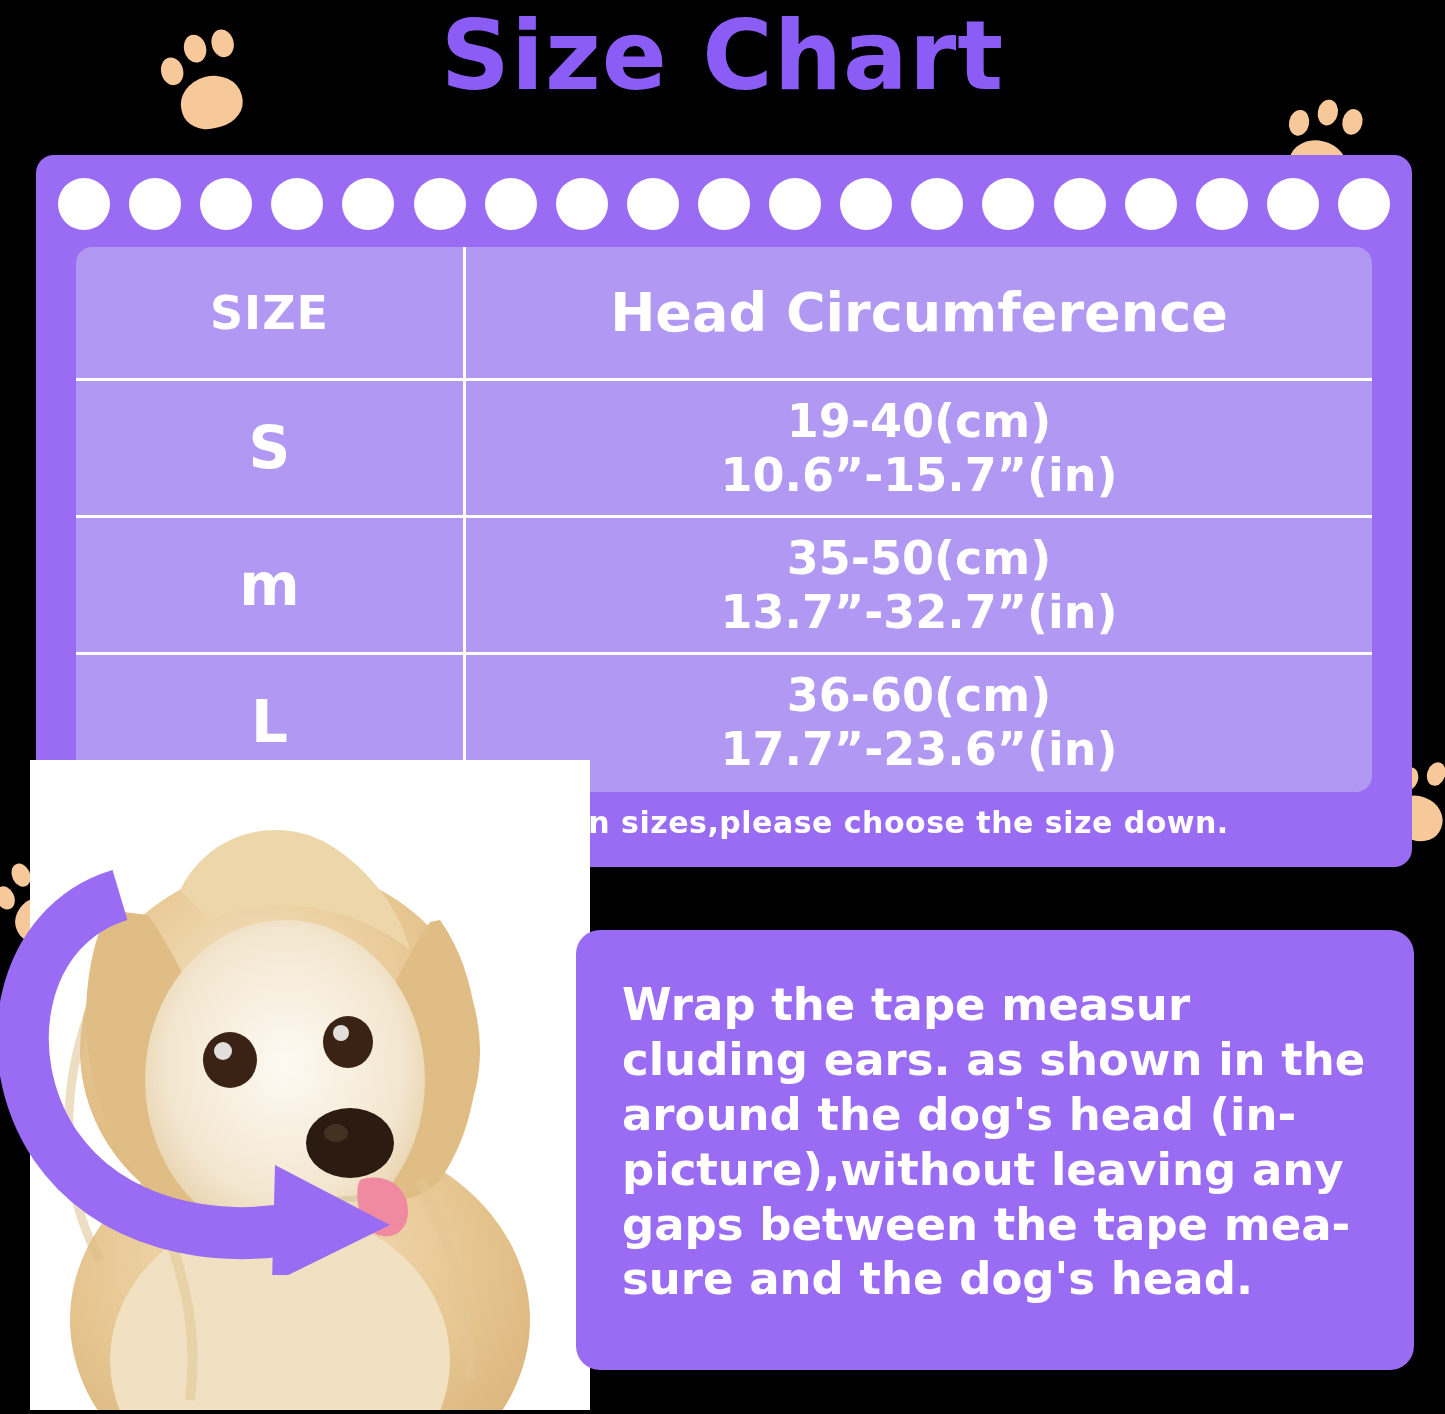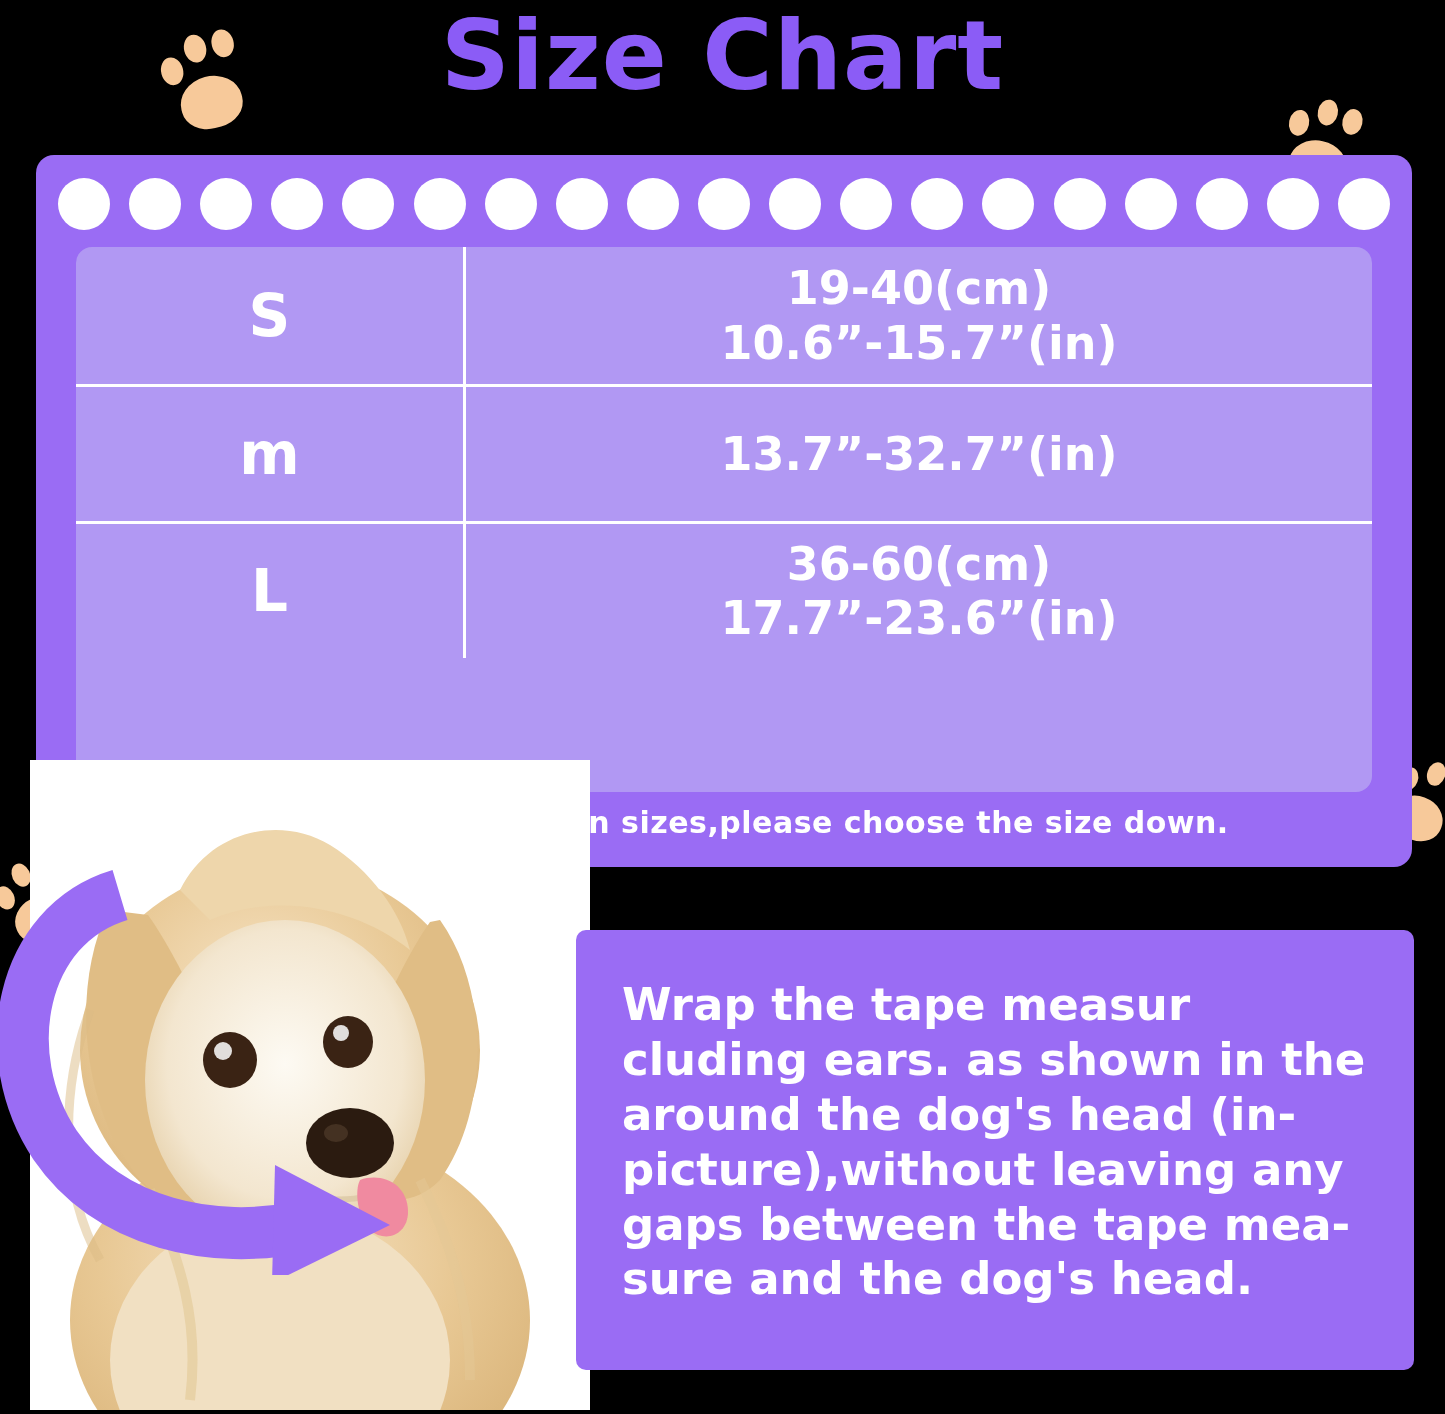--- a/index.html
+++ b/index.html
@@ -155,21 +155,21 @@
   }
 
   
   .instr {
     position: absolute;
     left: 576px;
     top: 930px;
     width: 838px;
     height: 440px;
     background: #9a6cf4;
-    border-radius: 10px;
+    border-radius: 24px;
     box-sizing: border-box;
     padding: 48px 46px 20px 46px;
   }
   .instr p {
     margin: 0;
     color: #ffffff;
     font-size: 45px;
     font-weight: bold;
     line-height: 1.22;
   }
@@ -247,35 +247,40 @@
       <div class="dot"></div>
       <div class="dot"></div>
       <div class="dot"></div>
       <div class="dot"></div>
       <div class="dot"></div>
       <div class="dot"></div>
     </div>
 
     <div class="table">
 
+      <div class="trow head-row">
+        <div class="tcell-size">SIZE</div>
+        <div class="tcell-val">Head Circumference</div>
+      </div>
 
       <div class="trow body-row">
         <div class="tcell-size">S</div>
         <div class="tcell-val">
           <div>
             <div>19-40(cm)</div>
             <div>10.6”-15.7”(in)</div>
           </div>
         </div>
       </div>
 
       <div class="trow body-row">
         <div class="tcell-size">m</div>
         <div class="tcell-val">
           <div>
+            <div>35-50(cm)</div>
             <div>13.7”-32.7”(in)</div>
           </div>
         </div>
       </div>
 
       <div class="trow body-row">
         <div class="tcell-size">L</div>
         <div class="tcell-val">
           <div>
             <div>36-60(cm)</div>

